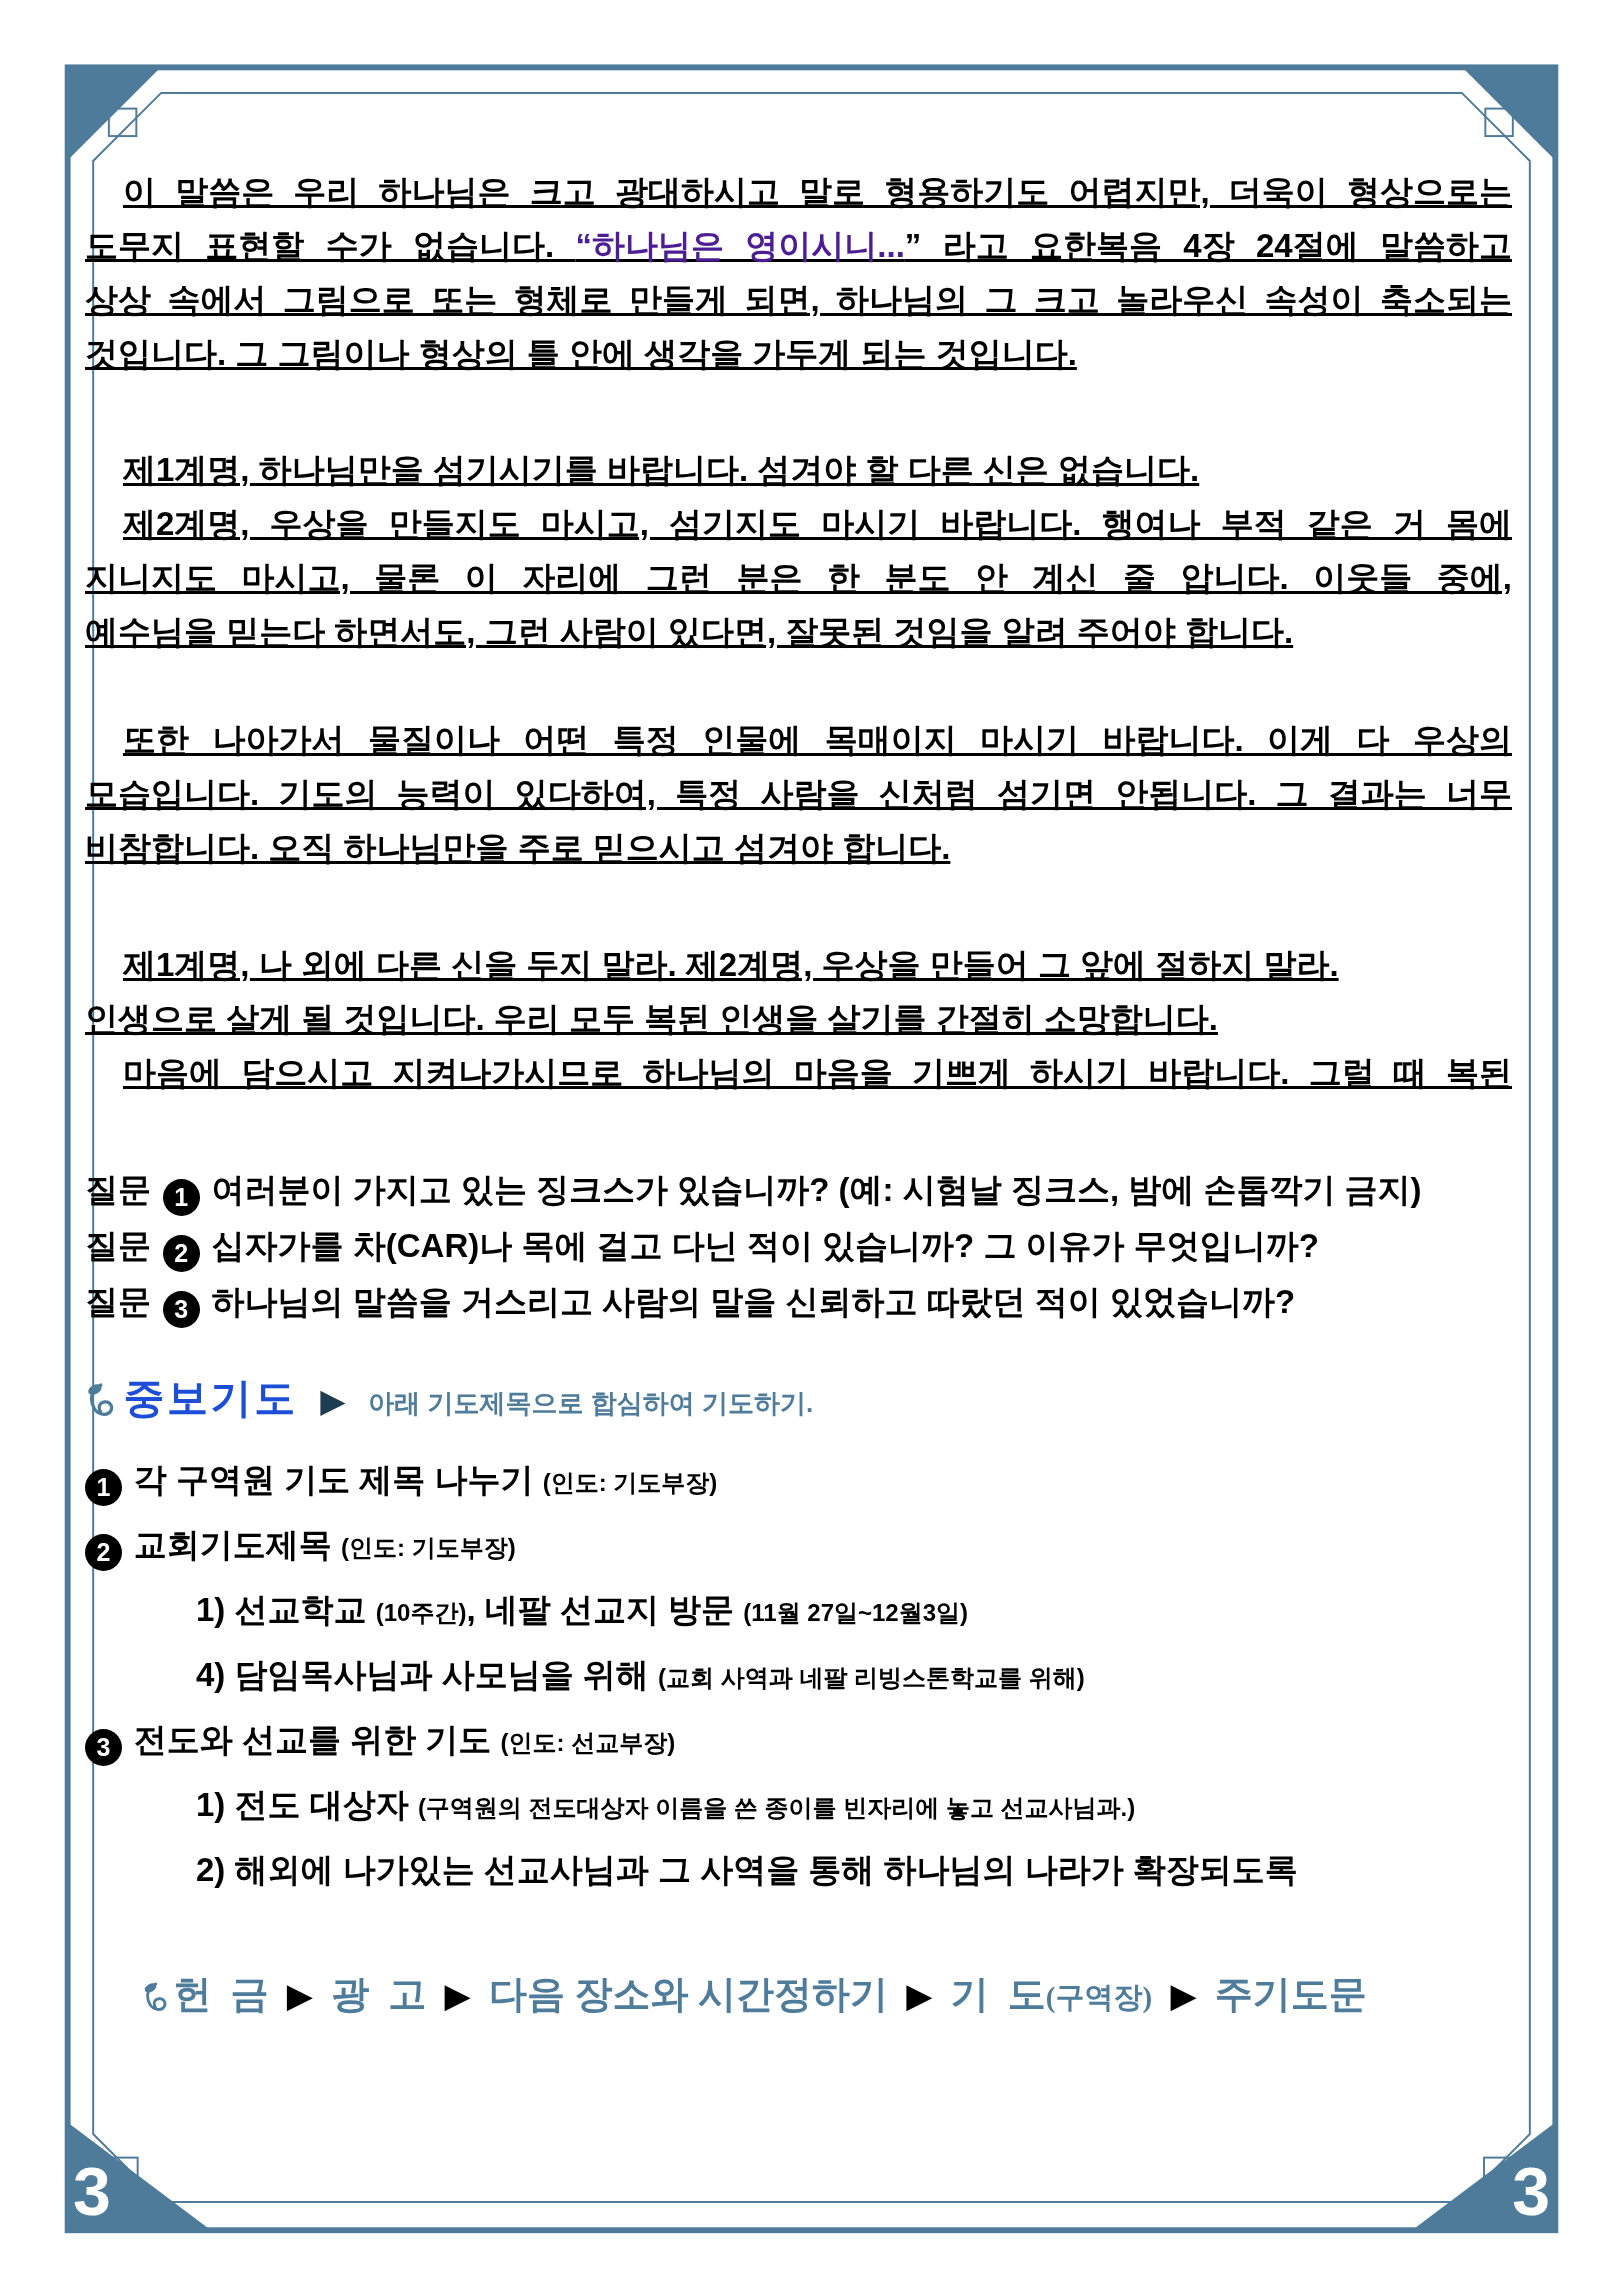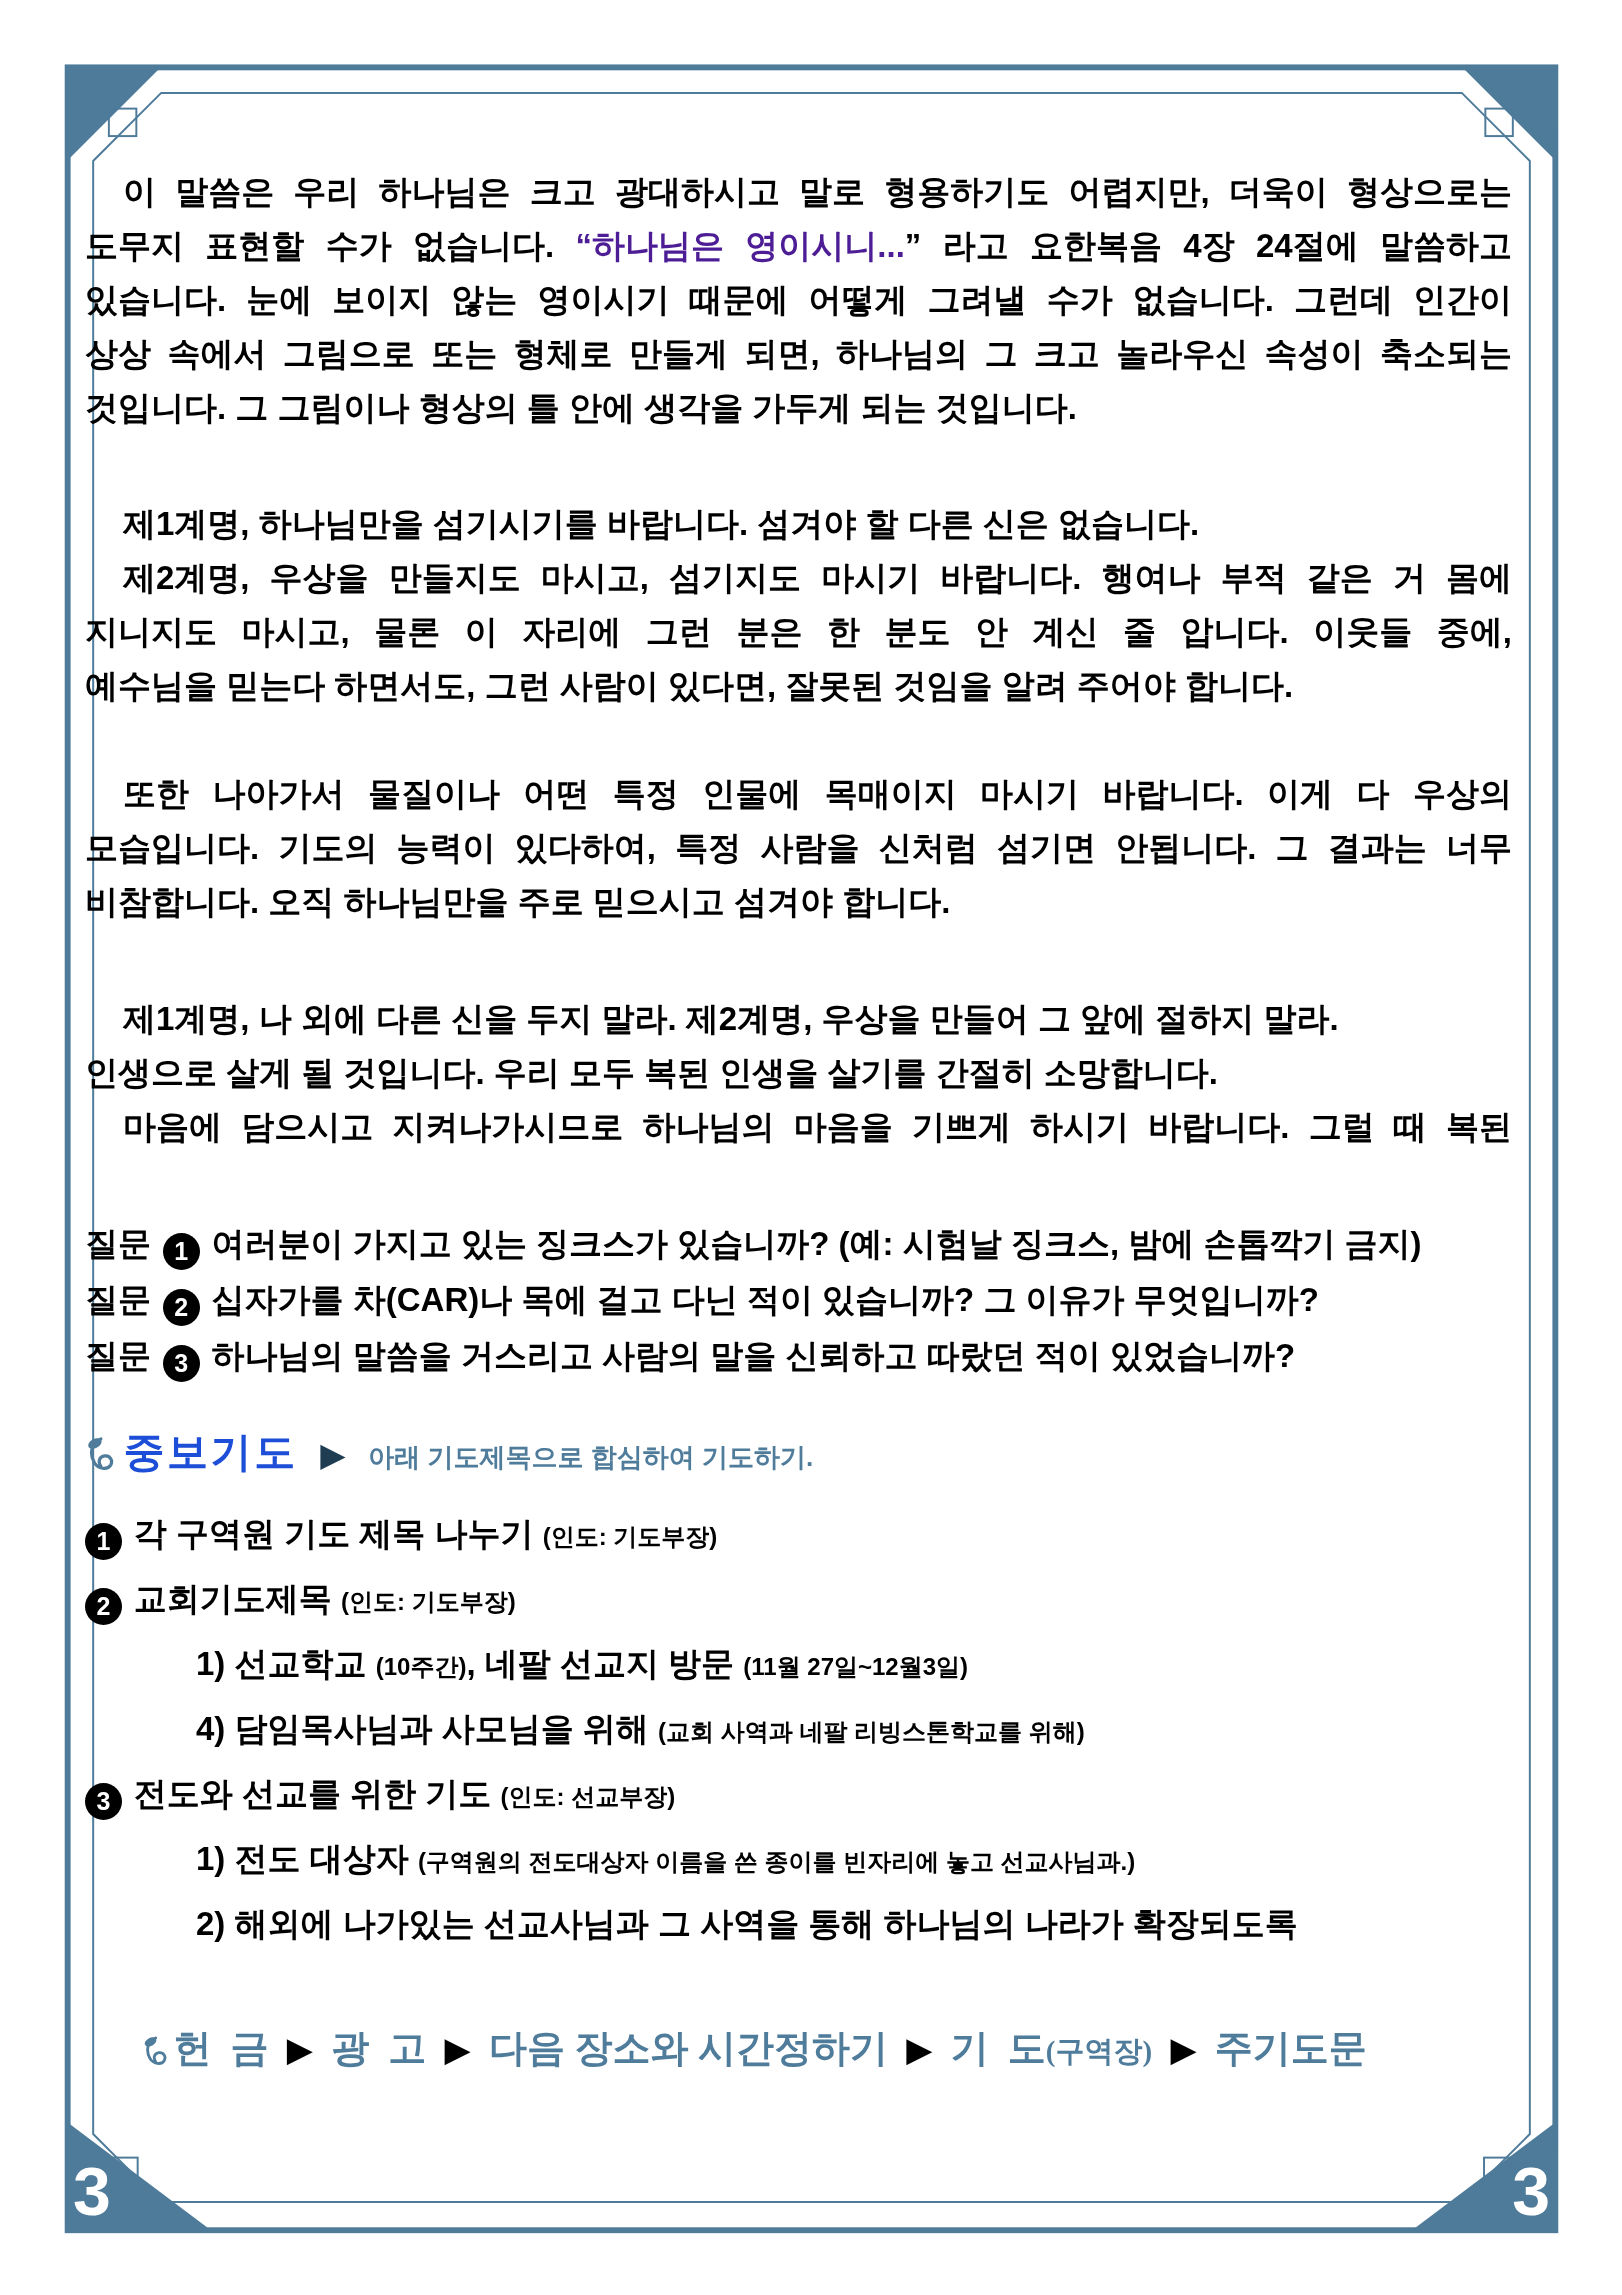--- a/index.html
+++ b/index.html
@@ -32,21 +32,21 @@
   }
   .ln{
     margin:0;
     font-size:33px;
     line-height:54px;
     white-space:normal;
   }
   .j{text-align:justify;text-align-last:justify;}
   .ind{text-indent:38px;}
   .red{color:#4c1d95;}
-  .para{margin:0;}
+  .para{margin:0;text-decoration:underline;}
   .mb1{margin-bottom:62px;}
   .mb2{margin-bottom:54px;}
   .mb3{margin-bottom:63px;}
 
   .questions{margin-top:62px;}
   .questions .ln{line-height:56px;}
   .qlabel{margin-right:11.8px;}
   .cnum{
     display:inline-block;
     width:37px;height:37px;
@@ -107,21 +107,20 @@
   </svg>
 
   <div class="pagenum left">3</div>
   <div class="pagenum right">3</div>
 
   <div class="content">
 
     <div class="para mb1">
       <p class="ln j ind">이 말씀은 우리 하나님은 크고 광대하시고 말로 형용하기도 어렵지만, 더욱이 형상으로는</p>
       <p class="ln j"><span>도무지 표현할 수가 없습니다. </span><span class="red">“하나님은 영이시니...</span><span>” 라고 요한복음 4장 24절에 말씀하고</span></p>
-      <p class="ln j">있습니다. 눈에 보이지 않는 영이시기 때문에 어떻게 그려낼 수가 없습니다. 그런데 인간이</p>
       <p class="ln j">상상 속에서 그림으로 또는 형체로 만들게 되면, 하나님의 그 크고 놀라우신 속성이 축소되는</p>
       <p class="ln">것입니다. 그 그림이나 형상의 틀 안에 생각을 가두게 되는 것입니다.</p>
     </div>
 
     <div class="para mb2">
       <p class="ln ind">제1계명, 하나님만을 섬기시기를 바랍니다. 섬겨야 할 다른 신은 없습니다.</p>
       <p class="ln j ind">제2계명, 우상을 만들지도 마시고, 섬기지도 마시기 바랍니다. 행여나 부적 같은 거 몸에</p>
       <p class="ln j">지니지도 마시고, 물론 이 자리에 그런 분은 한 분도 안 계신 줄 압니다. 이웃들 중에,</p>
       <p class="ln">예수님을 믿는다 하면서도, 그런 사람이 있다면, 잘못된 것임을 알려 주어야 합니다.</p>
     </div>

